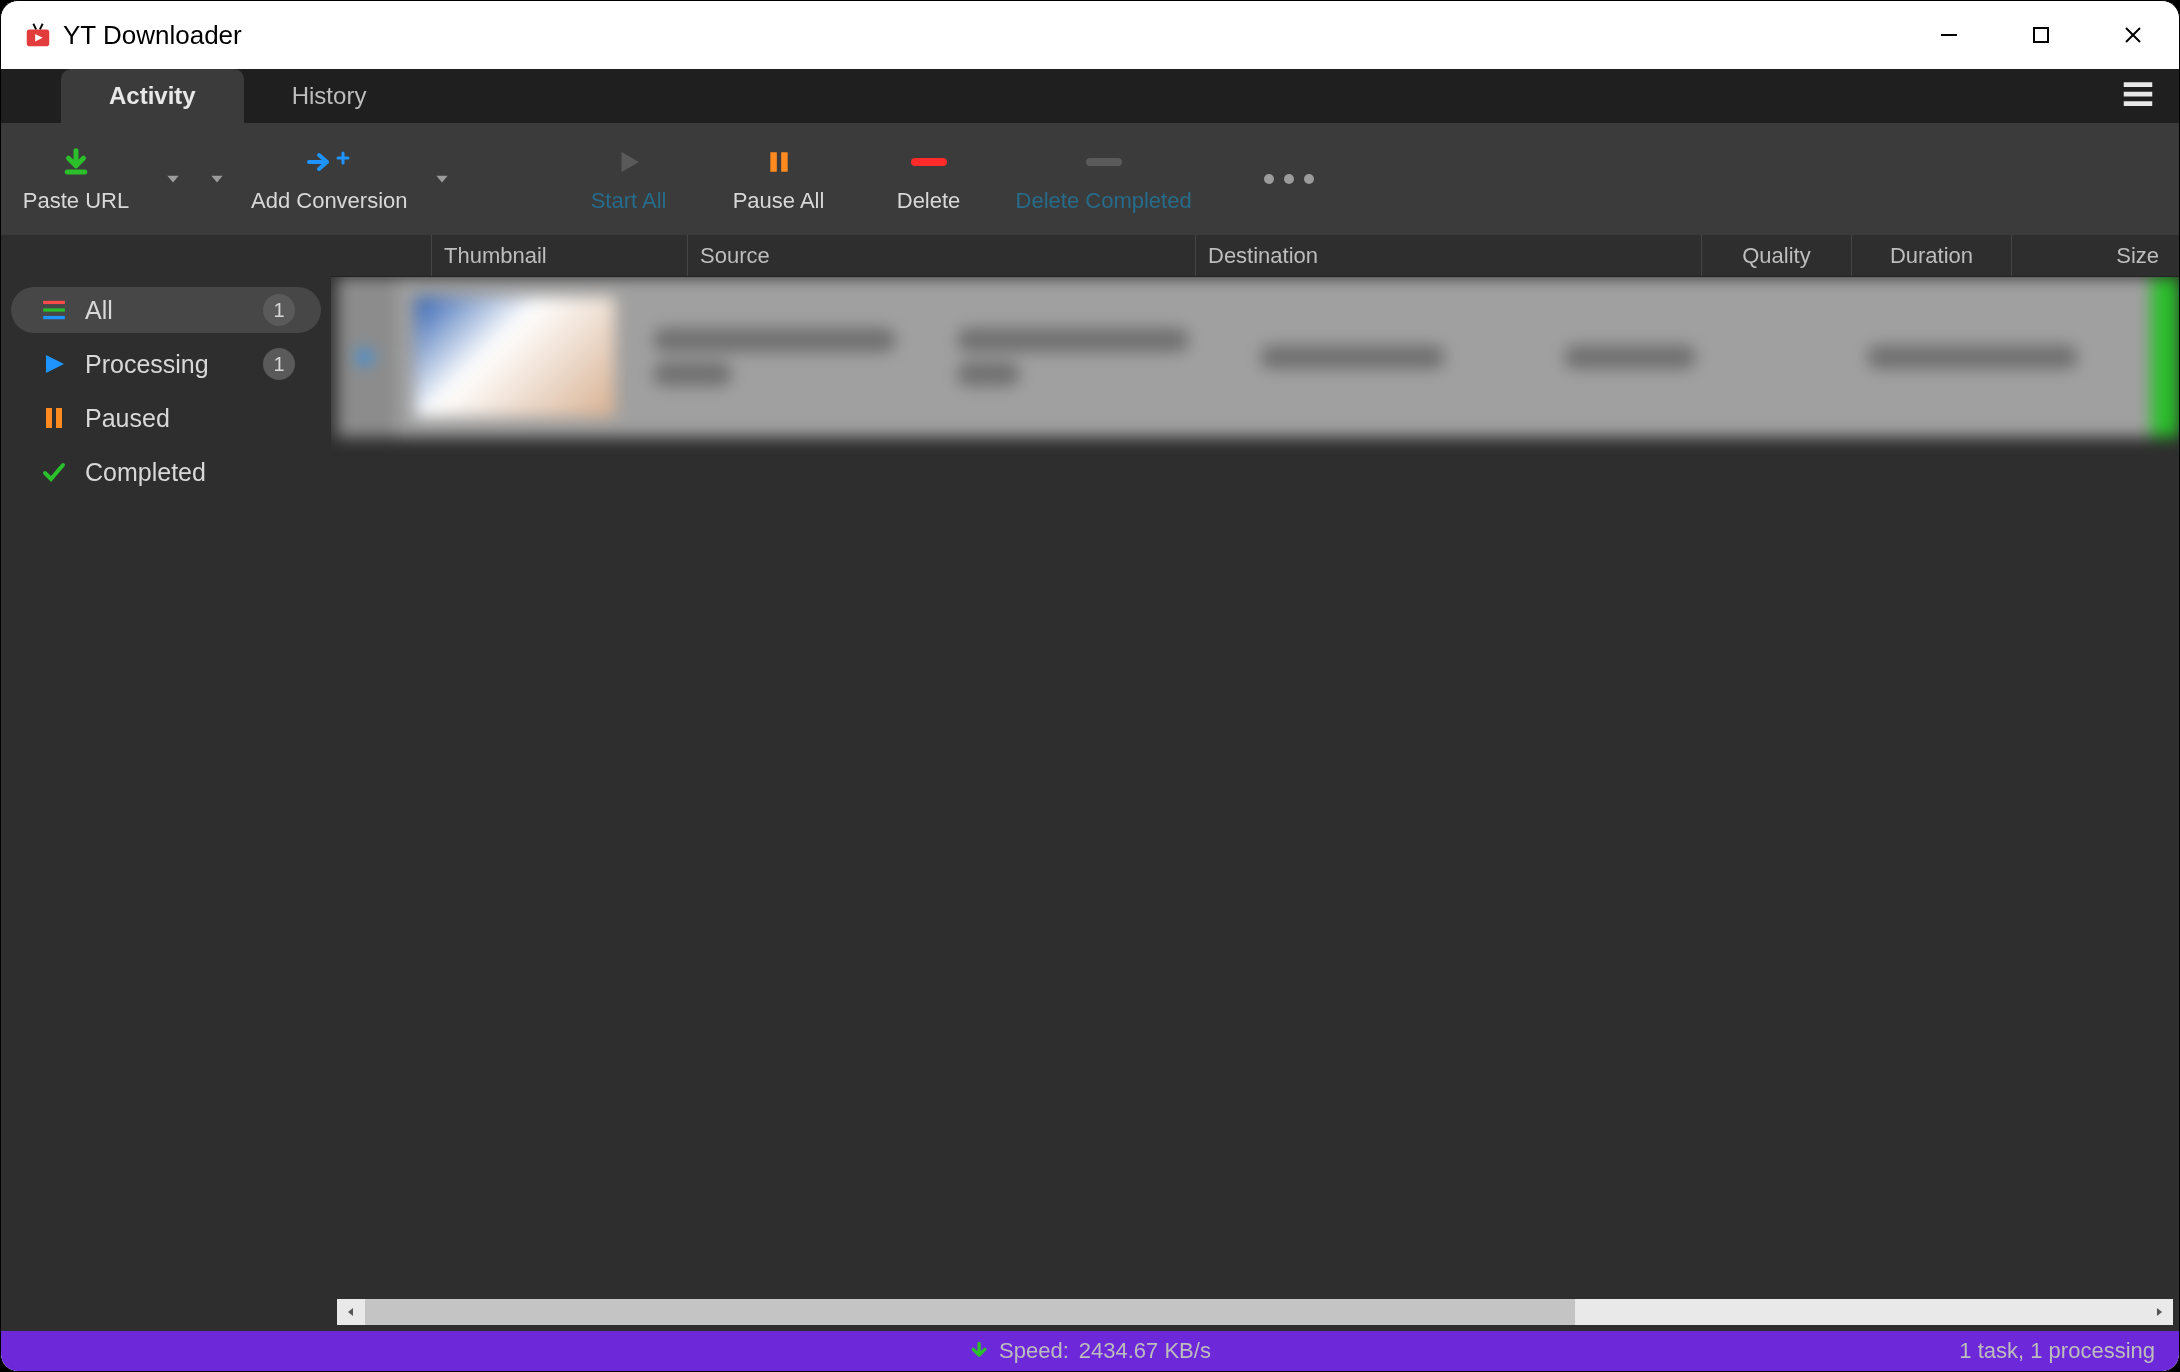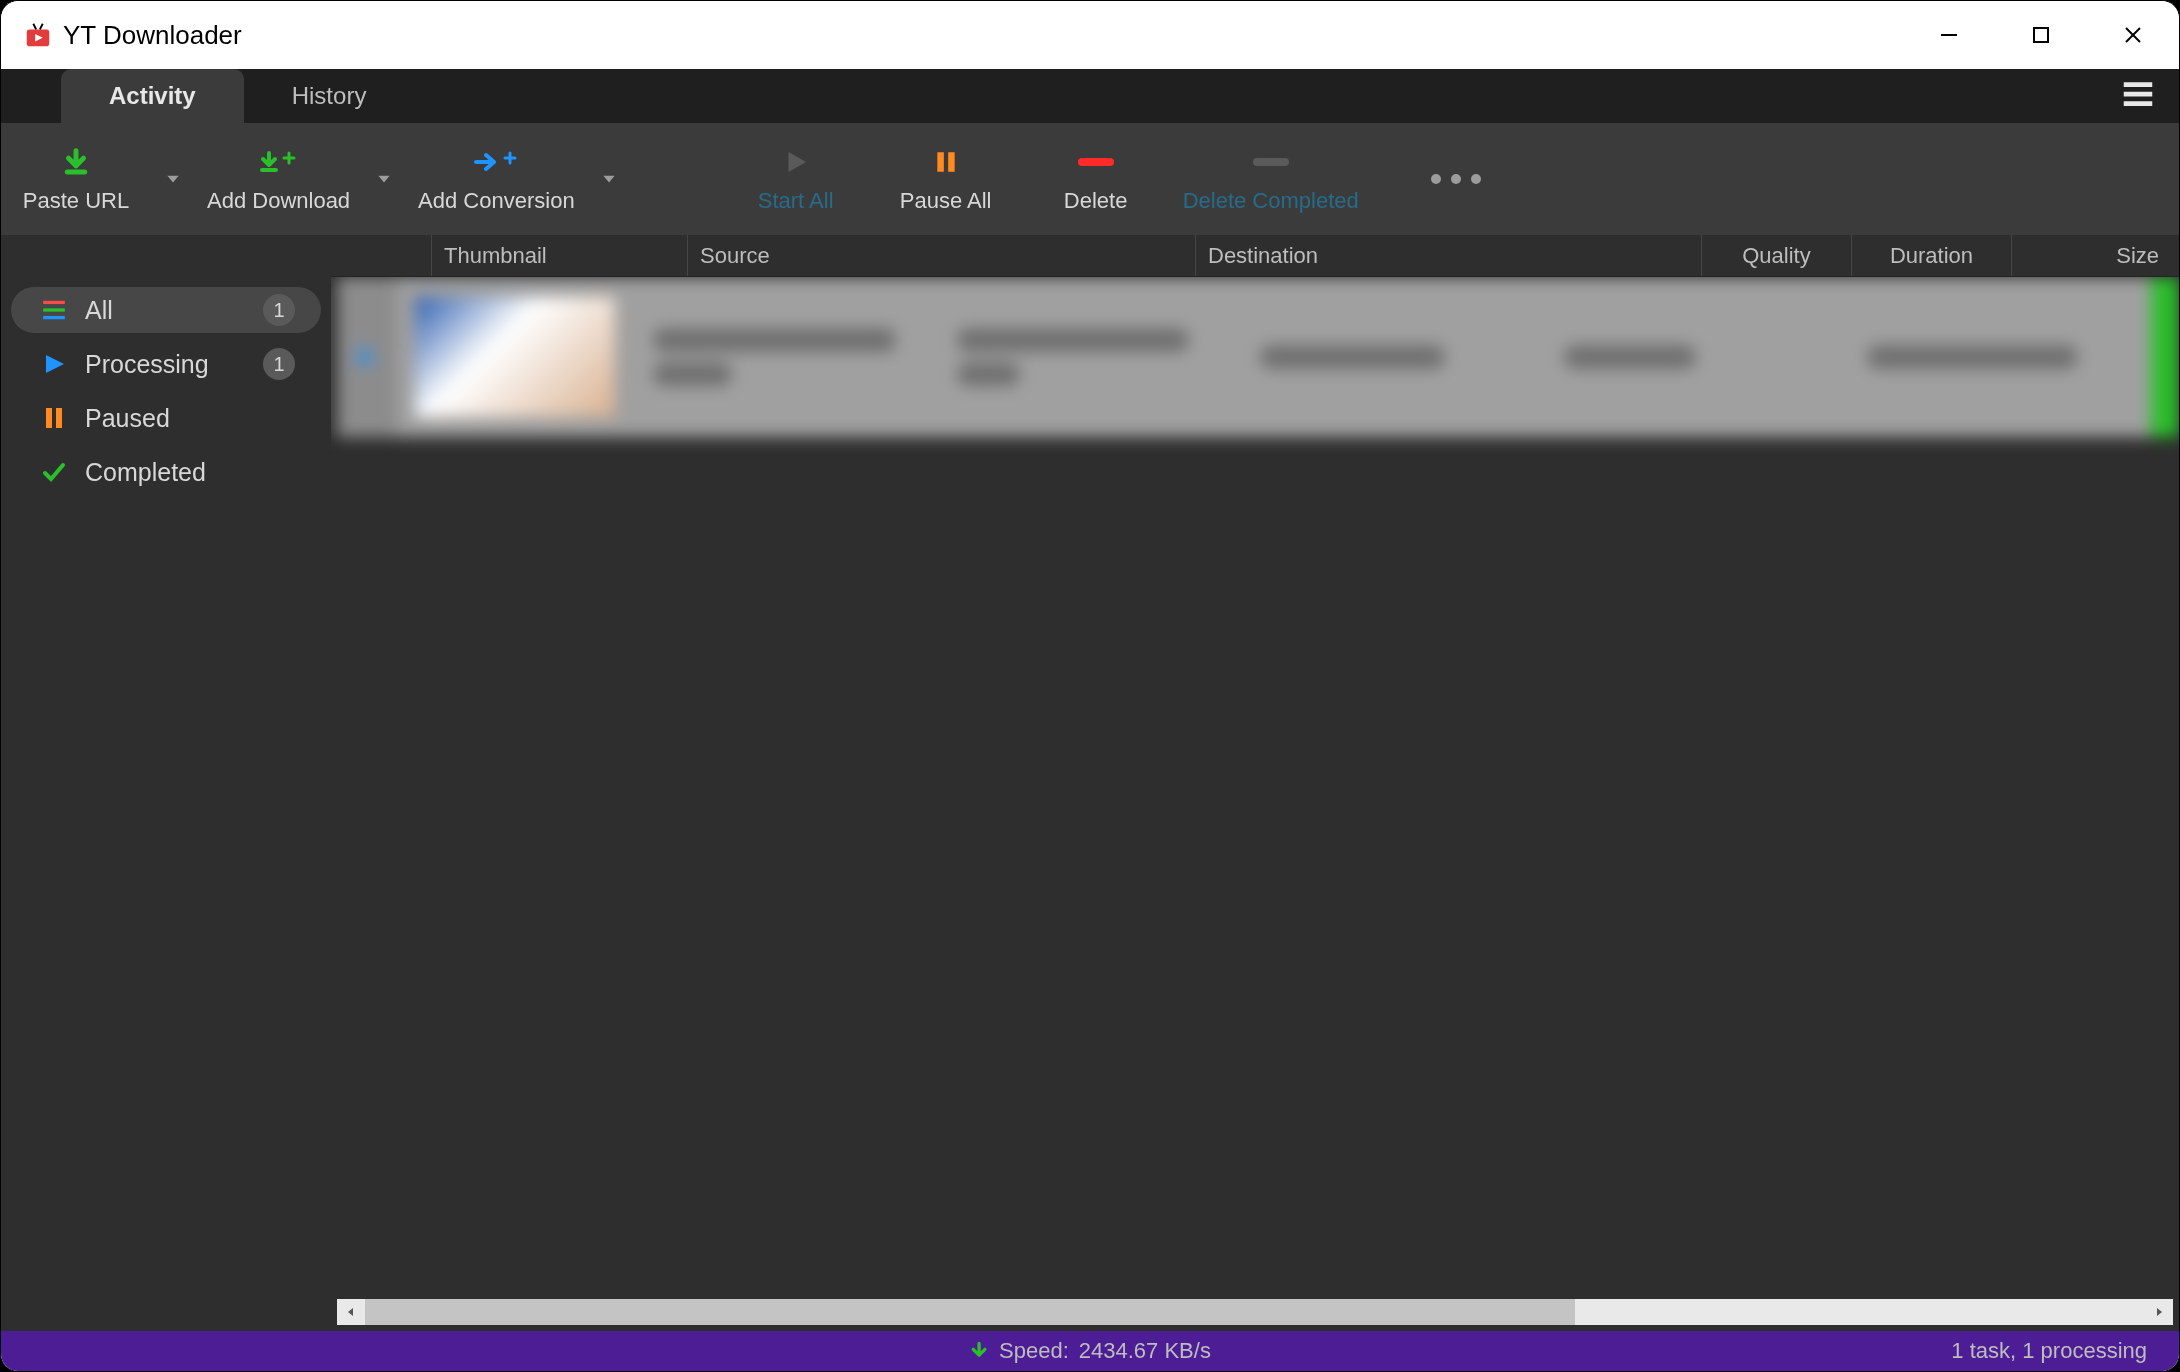--- a/index.html
+++ b/index.html
@@ -182,24 +182,24 @@
     align-items: center;
     margin: 4px 6px 6px 6px;
     position: relative;
   }
   .hscroll .arrow { width: 28px; height: 100%; background: #e9e9e9; display: flex; align-items: center; justify-content: center; cursor: pointer; }
   .hscroll .track { flex: 1; height: 100%; background: #e9e9e9; position: relative; }
   .hscroll .thumb { position: absolute; left: 0; top: 0; height: 100%; width: 68%; background: #c4c4c4; }
   
   .statusbar {
     height: 40px;
-    background: #4c1d95;
-    display: flex;
-    align-items: center;
-    padding: 0 32px;
+    background: #6d28d9;
+    display: flex;
+    align-items: center;
+    padding: 0 24px;
     position: relative;
     text-align: center;
   }
   .statusbar .speed { position: absolute; left: 50%; transform: translateX(-50%); display: flex; align-items: center; gap: 10px; color: #bdbdbd; font-size: 22px; }
   .statusbar .tasks { margin-left: auto; color: #bdbdbd; font-size: 22px; }
 </style>
 </head>
 <body>
 
 <div class="window">
@@ -258,29 +258,20 @@
           </svg>
       </div>
       <div class="tlabel">Paste URL</div>
     </div>
     <div class="tool-dropdown">
       <svg viewBox="0 0 16 16">
           <polygon points="3,5 13,5 8,11" fill="#9c9c9c"></polygon>
         </svg>
     </div>
 
-    <div class="tool-btn">
-      <div class="ticon">
-        <svg width="40" height="30" viewBox="0 0 40 24">
-          <path d="M10 3 L10 15 M10 15 L4 9 M10 15 L16 9 M3 20 L17 20" stroke="#2bbf2b" stroke-width="4" fill="none" stroke-linecap="round"></path>
-          <path d="M30 3 L30 13 M25 8 L35 8" stroke="#2bbf2b" stroke-width="3" stroke-linecap="round"></path>
-        </svg>
-      </div>
-      <div class="tlabel">Add Download</div>
-    </div>
     <div class="tool-dropdown">
       <svg viewBox="0 0 16 16">
           <polygon points="3,5 13,5 8,11" fill="#9c9c9c"></polygon>
         </svg>
     </div>
 
     <div class="tool-btn">
       <div class="ticon">
         <svg width="48" height="30" viewBox="0 0 48 24">
           <path d="M4 12 L22 12 M22 12 L14 5 M22 12 L14 19" stroke="#1f94ff" stroke-width="4" fill="none" stroke-linecap="round"></path>

